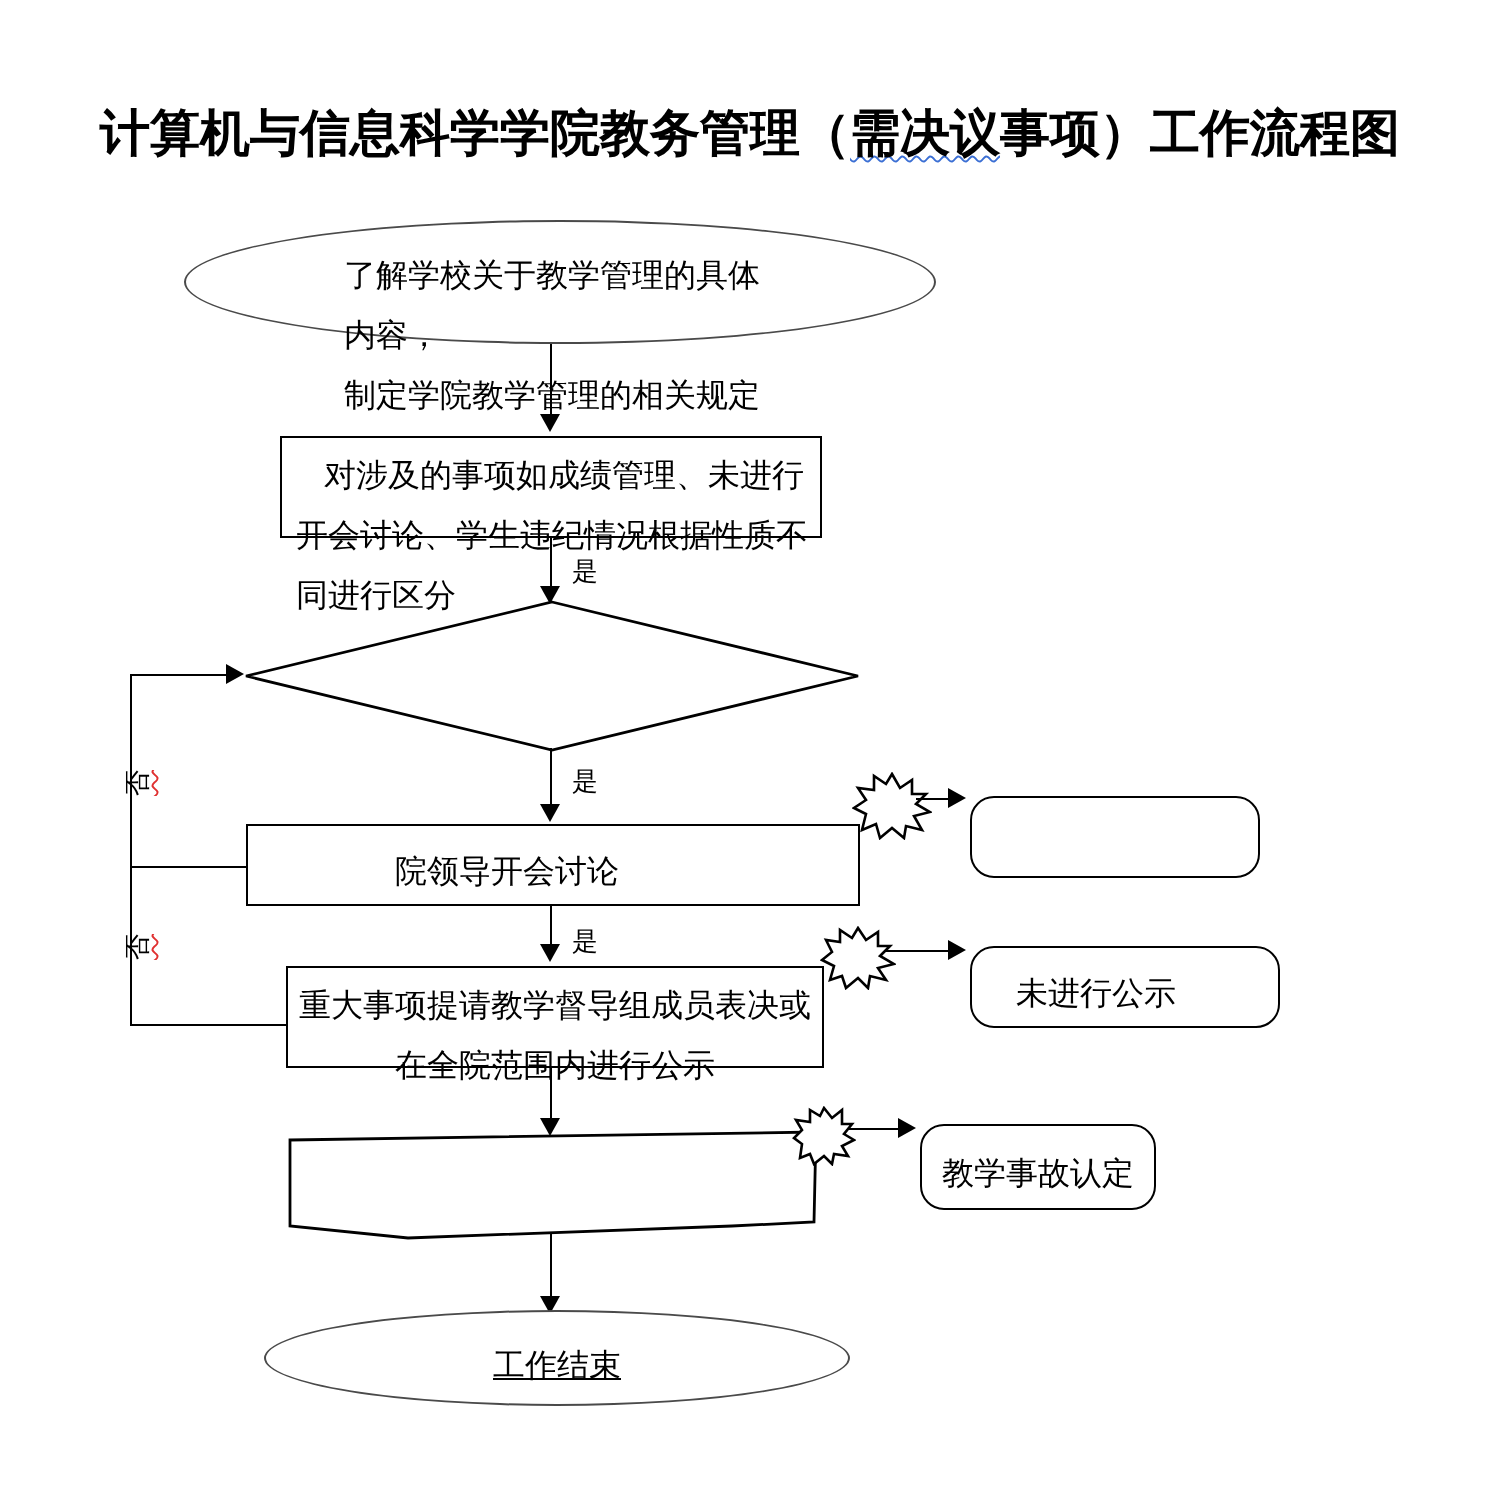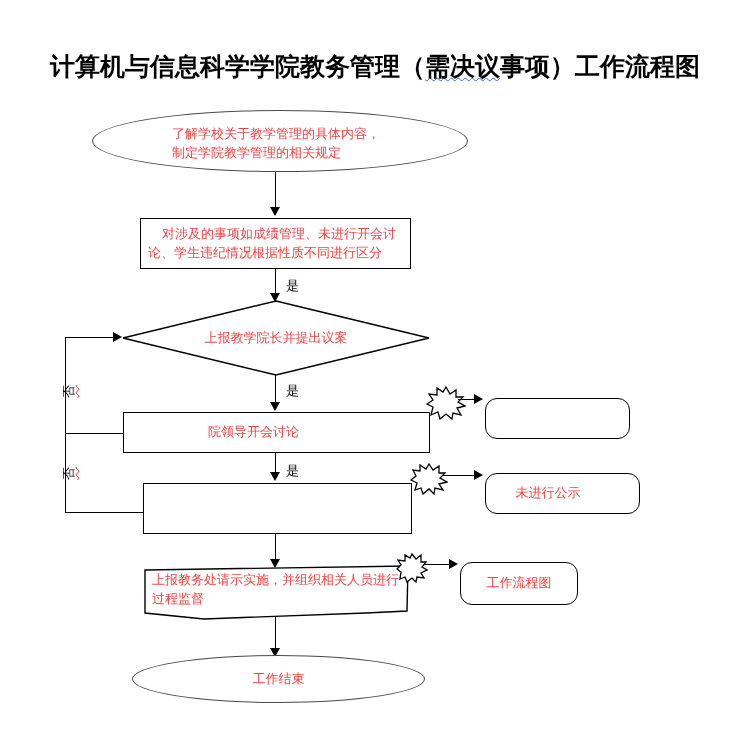--- a/index.html
+++ b/index.html
@@ -37,23 +37,23 @@
     text-decoration: underline;
     text-decoration-color: #3b6fd4;
     text-decoration-style: wavy;
     text-decoration-thickness: 1px;
     text-underline-offset: 2px;
   }
 
   
   .nodetext {
     position: absolute;
-    color: #ef4444;
-    font-size: 13px;
-    line-height: 19px;
+    color: #000000;
+    font-size: 16px;
+    line-height: 30px;
     font-family: "Liberation Sans", "DejaVu Sans", sans-serif;
     white-space: pre-line;
   }
 
   
   .ellipse {
     position: absolute;
     border: 1.3px solid #4a4a4a;
     border-radius: 50%;
     background: #ffffff;
@@ -152,21 +152,20 @@
 
   <div class="vline" style="left:275px; top:269px; height:27px;"></div>
   <div class="arrow-down" style="left:270px; top:293px;"></div>
   <div class="elabel" style="left:286px; top:277px;">是</div>
 
   <div class="diamond-wrap" style="left:122px; top:300px;">
     <svg width="308" height="76" viewBox="0 0 308 76">
       <polygon points="154,1 307,38 154,75 1,38" fill="#ffffff" stroke="#000000" stroke-width="1.4"></polygon>
     </svg>
   </div>
-  <div class="nodetext" style="left:196px; top:328px; width:160px; text-align:center;">上报教学院长并提出议案</div>
 
   <div class="vline" style="left:275px; top:374px; height:30px;"></div>
   <div class="arrow-down" style="left:270px; top:402px;"></div>
   <div class="elabel" style="left:286px; top:382px;">是</div>
 
   <div class="rect" style="left:123px; top:412px; width:307px; height:41px;"></div>
   <div class="nodetext" style="left:123px; top:422px; width:261px; text-align:center;">院领导开会讨论</div>
 
   <div class="hline" style="left:65px; top:433px; width:58px;"></div>
   <div class="vline" style="left:65px; top:337px; height:96px;"></div>
@@ -181,20 +180,21 @@
   </div>
   <div class="hline" style="left:458px; top:399px; width:19px;"></div>
   <div class="arrow-right" style="left:474px; top:394px;"></div>
   <div class="rrect" style="left:485px; top:398px; width:145px; height:41px;"></div>
 
   <div class="vline" style="left:275px; top:453px; height:22px;"></div>
   <div class="arrow-down" style="left:270px; top:472px;"></div>
   <div class="elabel" style="left:286px; top:462px;">是</div>
 
   <div class="rect" style="left:143px; top:483px; width:269px; height:51px;"></div>
+  <div class="nodetext" style="left:148px; top:489px; width:259px; text-align:center;">重大事项提请教学督导组成员表决或在全院范围内进行公示</div>
 
   <div class="hline" style="left:65px; top:512px; width:78px;"></div>
   <div class="vline" style="left:65px; top:433px; height:79px;"></div>
   <div class="elabel-rot" style="left:60px; top:480px;">否</div>
 
   <div class="burst" style="left:410px; top:463px;">
     <svg width="38" height="32" viewBox="0 0 38 32">
       <polygon points="19,1 23,7 29,3 29,10 35,10 30,15 37,19 29,21 33,27 25,25 24,31 19,26 13,31 11,25 5,27 7,20 1,17 6,13 3,7 10,8 10,2 16,6" fill="#ffffff" stroke="#000000" stroke-width="1.3" stroke-linejoin="miter"></polygon>
     </svg>
   </div>
@@ -204,32 +204,30 @@
   <div class="nodetext" style="left:485px; top:483px; width:126px; text-align:center;">未进行公示</div>
 
   <div class="vline" style="left:275px; top:534px; height:27px;"></div>
   <div class="arrow-down" style="left:270px; top:559px;"></div>
 
   <div class="diamond-wrap" style="left:144px; top:565px;">
     <svg width="265" height="56" viewBox="0 0 265 56">
       <polygon points="1,5 264,1 263,46 222,48 60,54 1,48" fill="#ffffff" stroke="#000000" stroke-width="1.4" stroke-linejoin="miter"></polygon>
     </svg>
   </div>
-  <div class="nodetext" style="left:152px; top:570px; width:250px; text-align:left;">上报教务处请示实施，并组织相关人员进行
-过程监督</div>
 
   <div class="burst" style="left:396px; top:553px;">
     <svg width="32" height="30" viewBox="0 0 32 30">
       <polygon points="16,1 20,6 25,2 25,9 30,9 26,14 31,17 25,20 28,25 21,24 20,29 16,25 11,29 9,24 4,26 5,19 1,16 5,12 2,7 9,8 9,2 14,5" fill="#ffffff" stroke="#000000" stroke-width="1.3" stroke-linejoin="miter"></polygon>
     </svg>
   </div>
   <div class="hline" style="left:424px; top:564px; width:28px;"></div>
   <div class="arrow-right" style="left:449px; top:559px;"></div>
   <div class="rrect" style="left:460px; top:562px; width:118px; height:43px;"></div>
-  <div class="nodetext" style="left:460px; top:573px; width:118px; text-align:center;">工作流程图</div>
+  <div class="nodetext" style="left:460px; top:573px; width:118px; text-align:center;">教学事故认定</div>
 
   <div class="vline" style="left:275px; top:617px; height:33px;"></div>
   <div class="arrow-down" style="left:270px; top:648px;"></div>
 
   <div class="ellipse" style="left:132px; top:655px; width:293px; height:48px;"></div>
-  <div class="nodetext" style="left:132px; top:669px; width:293px; text-align:center;">工作结束</div>
+  <div class="nodetext" style="left:132px; top:669px; width:293px; text-align:center;text-decoration:underline;">工作结束</div>
 
 </div>
 
 </body></html>

